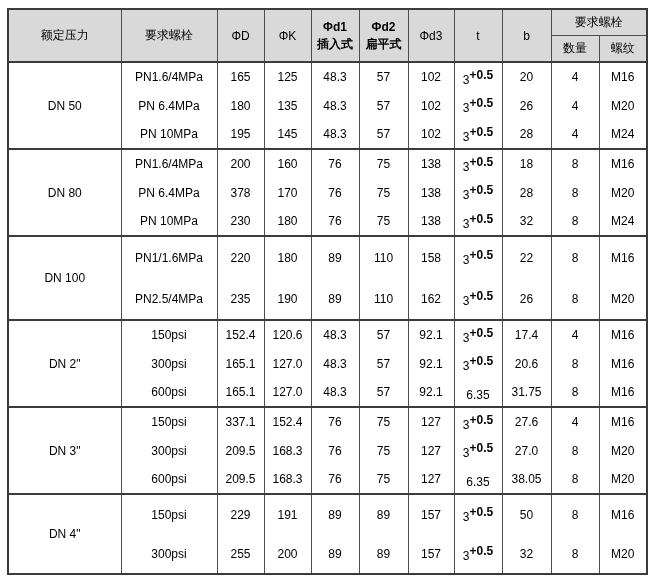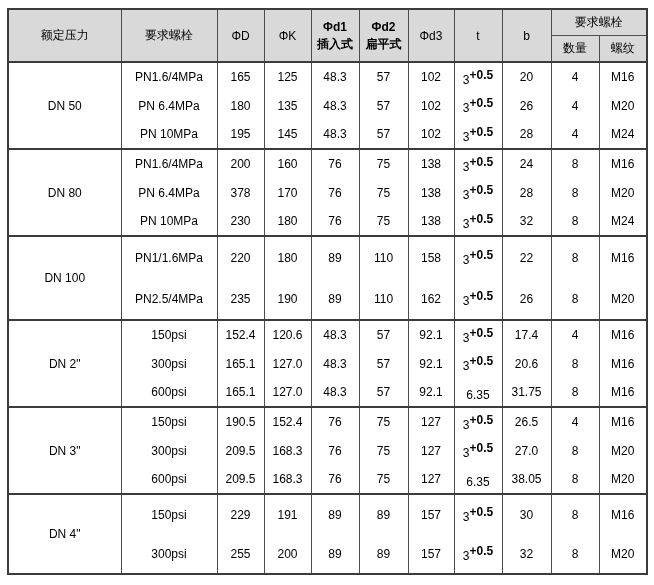--- a/index.html
+++ b/index.html
@@ -116,21 +116,21 @@
   <tbody class="rows3">
     <tr>
       <td rowspan="3">DN 80</td>
       <td>PN1.6/4MPa</td>
       <td>200</td>
       <td>160</td>
       <td>76</td>
       <td>75</td>
       <td>138</td>
       <td><span>3</span><sup class="tol">+0.5</sup></td>
-      <td>24</td>
+      <td>18</td>
       <td>8</td>
       <td>M16</td>
     </tr>
     <tr>
       <td>PN 6.4MPa</td>
       <td>378</td>
       <td>170</td>
       <td>76</td>
       <td>75</td>
       <td>138</td>
@@ -218,27 +218,27 @@
       <td>31.75</td>
       <td>8</td>
       <td>M16</td>
     </tr>
   </tbody>
 
   <tbody class="rows3">
     <tr>
       <td rowspan="3">DN 3"</td>
       <td>150psi</td>
-      <td>190.5</td>
+      <td>337.1</td>
       <td>152.4</td>
       <td>76</td>
       <td>75</td>
       <td>127</td>
       <td><span>3</span><sup class="tol">+0.5</sup></td>
-      <td>26.5</td>
+      <td>27.6</td>
       <td>4</td>
       <td>M16</td>
     </tr>
     <tr>
       <td>300psi</td>
       <td>209.5</td>
       <td>168.3</td>
       <td>76</td>
       <td>75</td>
       <td>127</td>
@@ -264,21 +264,21 @@
   <tbody class="rows2b">
     <tr>
       <td rowspan="2">DN 4"</td>
       <td>150psi</td>
       <td>229</td>
       <td>191</td>
       <td>89</td>
       <td>89</td>
       <td>157</td>
       <td><span>3</span><sup class="tol">+0.5</sup></td>
-      <td>30</td>
+      <td>50</td>
       <td>8</td>
       <td>M16</td>
     </tr>
     <tr>
       <td>300psi</td>
       <td>255</td>
       <td>200</td>
       <td>89</td>
       <td>89</td>
       <td>157</td>

